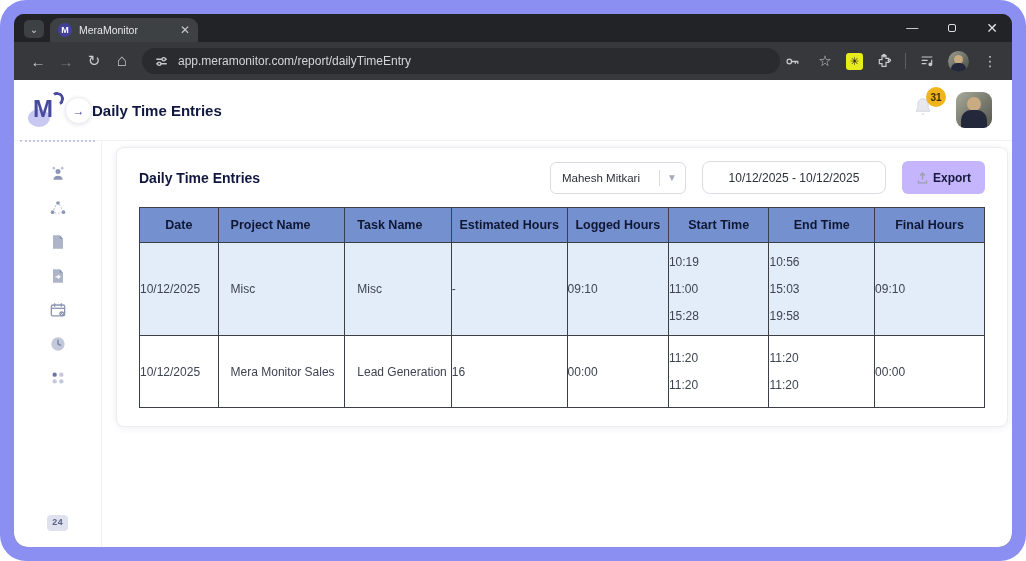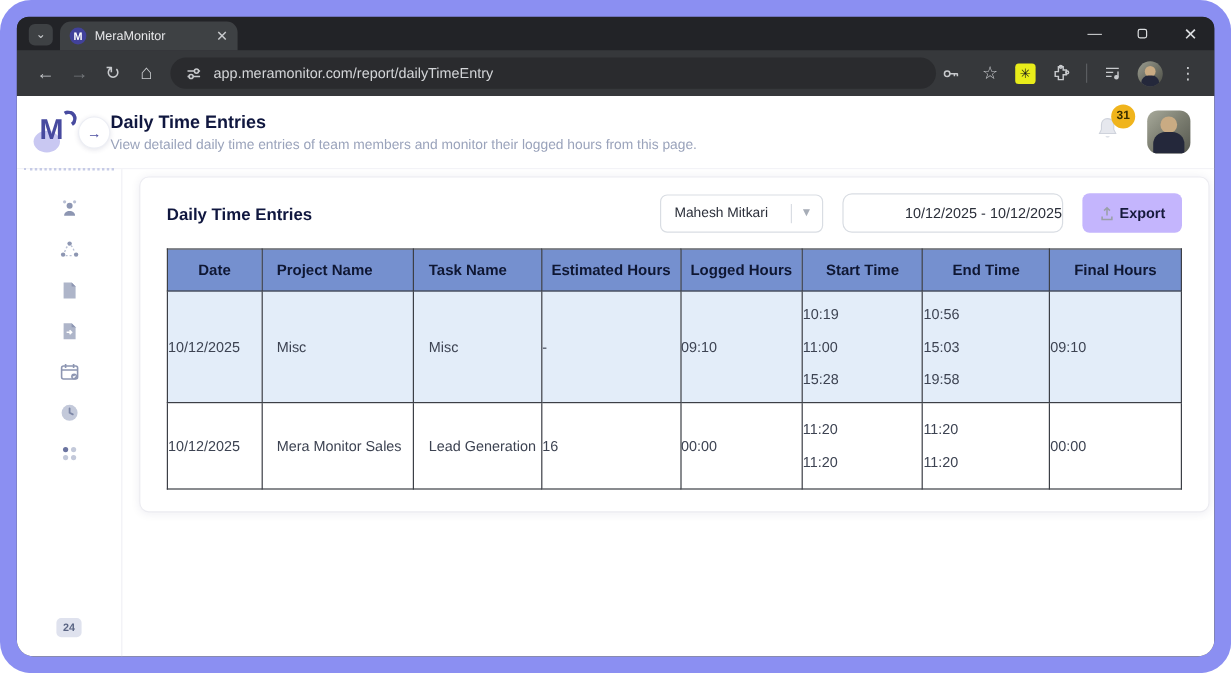--- a/index.html
+++ b/index.html
@@ -67,39 +67,39 @@
   .notif-badge { position:absolute; top:-9px; right:-12px; min-width:20px; height:20px; border-radius:50%;
                  background:#f0b41c; color:#3a2f00; font-size:10px; font-weight:bold;
                  display:flex; align-items:center; justify-content:center; }
   .avatar { width:36px; height:36px; border-radius:9px; cursor:pointer; position:relative; overflow:hidden;
             background:linear-gradient(135deg,#a8aa9b 0%,#7b7d70 50%,#565850 100%); }
   .avatar::before { content:""; position:absolute; left:11px; top:5px; width:14px; height:14px; border-radius:50%; background:#c9ab83; }
   .avatar::after { content:""; position:absolute; left:5px; top:18px; width:26px; height:18px; border-radius:10px 10px 0 0; background:#24283b; }
 
   .app-body { flex:1; display:flex; min-height:0; }
   .sidebar { width:88px; flex:none; border-right:1px solid #f0f1f5; display:flex; flex-direction:column;
-             align-items:center; padding-top:20px; position:relative; }
+             align-items:center; padding-top:20px; position:relative;font-family:Liberation Mono, monospace; }
   .sidebar::before { content:""; position:absolute; top:-1px; left:6px; right:6px; border-top:2px dotted #c6cbe6; }
   .side-ic { width:26px; height:26px; margin-bottom:8px; display:flex; align-items:center; justify-content:center; cursor:pointer; }
   .side-badge { margin-top:auto; margin-bottom:16px; background:#dfe2ee; color:#5a6584; font-size:9px;
                 font-weight:bold; padding:3px 5px; border-radius:4px; cursor:pointer; }
 
   .main { flex:1; padding:6px 4px 0 14px; }
   .card { background:#fff; border:1px solid #ececf1; border-radius:8px; box-shadow:0 1px 8px rgba(30,30,80,.07);
           padding:13px 22px 18px 22px; }
   .card-head { display:flex; align-items:center; margin-bottom:13px; }
   .card-title { font-size:14px; font-weight:bold; color:#10173f; }
   .card-controls { margin-left:auto; display:flex; align-items:center; gap:16px; }
   .user-select { width:136px; height:32px; border:1px solid #d9dde3; border-radius:6px; background:#fff;
                  display:flex; align-items:center; padding:0 8px 0 11px; cursor:pointer; }
   .user-select .val { font-size:11.5px; color:#2b2f3a; flex:1; white-space:nowrap; }
   .user-select .sep { width:1px; height:16px; background:#d9dde3; margin:0 7px; }
   .user-select .chev { color:#a7adb7; font-size:10px; }
   .date-input { width:184px; height:33px; border:1px solid #d9dde3; border-radius:8px; background:#fff;
-                display:flex; align-items:center; justify-content:flex-end; font-size:12px; color:#2b2f3a; cursor:text; }
+                display:flex; align-items:center; justify-content:center; font-size:12px; color:#2b2f3a; cursor:text; }
   .export-btn { height:33px; padding:0 14px; background:#c4b5fd; border:none; border-radius:6px;
                 display:flex; align-items:center; gap:4px; cursor:pointer; }
   .export-btn .lbl { font-size:12px; font-weight:bold; color:#15193b; }
 
   
   table.dte { width:100%; border-collapse:collapse; table-layout:fixed; }
   table.dte th, table.dte td { border:1px solid #3c3f46; }
   table.dte th { background:#7590cf; color:#0f1733; font-size:12.5px; font-weight:bold;
                  padding:10px 6px; text-align:center; }
   table.dte th.al, table.dte td.al { text-align:left; padding-left:12px;margin-top:28px; }
@@ -186,21 +186,20 @@
         <div class="logo-col">
           <div class="logo">
             <span class="halo"></span>
             <span class="mark">M</span>
             <span class="swoosh"></span>
           </div>
         </div>
         <div class="expand-btn">→</div>
         <div class="title-block">
           <div class="page-title">Daily Time Entries</div>
-          <div class="page-subtitle">View detailed daily time entries of team members and monitor their logged hours from this page.</div>
         </div>
         <div class="header-right">
           <div class="bell-wrap">
             <svg width="22" height="24" viewBox="0 0 24 26">
               <path d="M12 3c-3.4 0-5.6 2.4-5.6 5.6v4.2L4.6 16.5h14.8l-1.8-3.7V8.6C17.6 5.4 15.4 3 12 3z" fill="#e6e8ee" stroke="#cfd3dc" stroke-width="1"></path>
               <path d="M10 19a2.2 2.2 0 0 0 4 0z" fill="#d4d8e0"></path>
             </svg>
             <span class="notif-badge">31</span>
           </div>
           <div class="avatar"></div>

